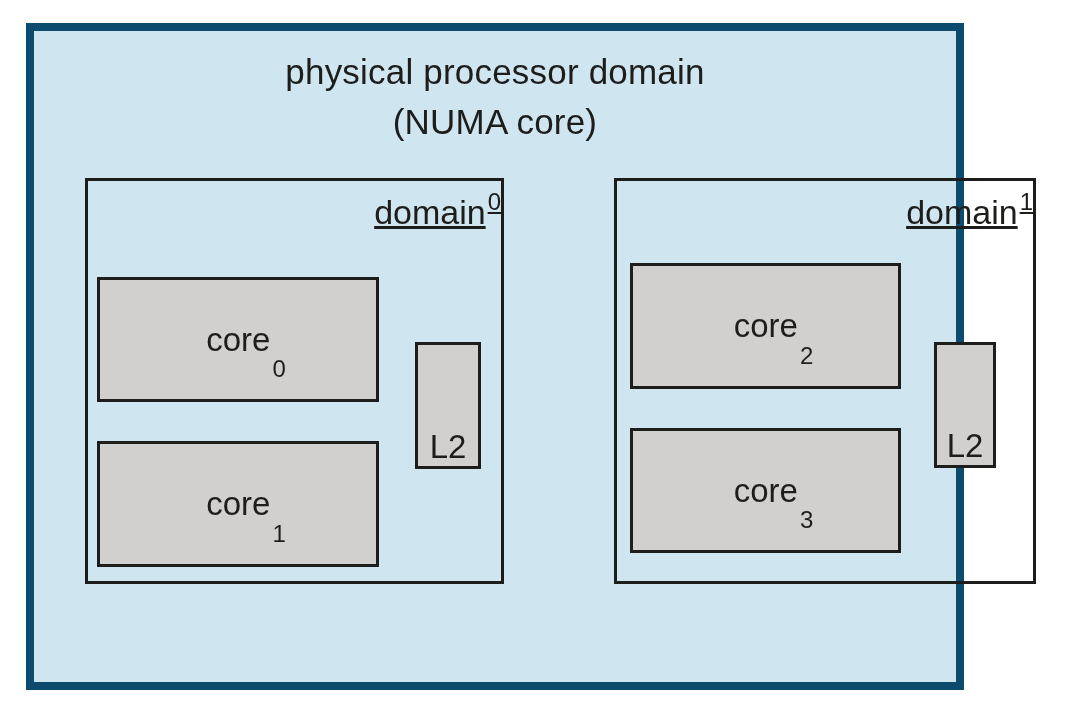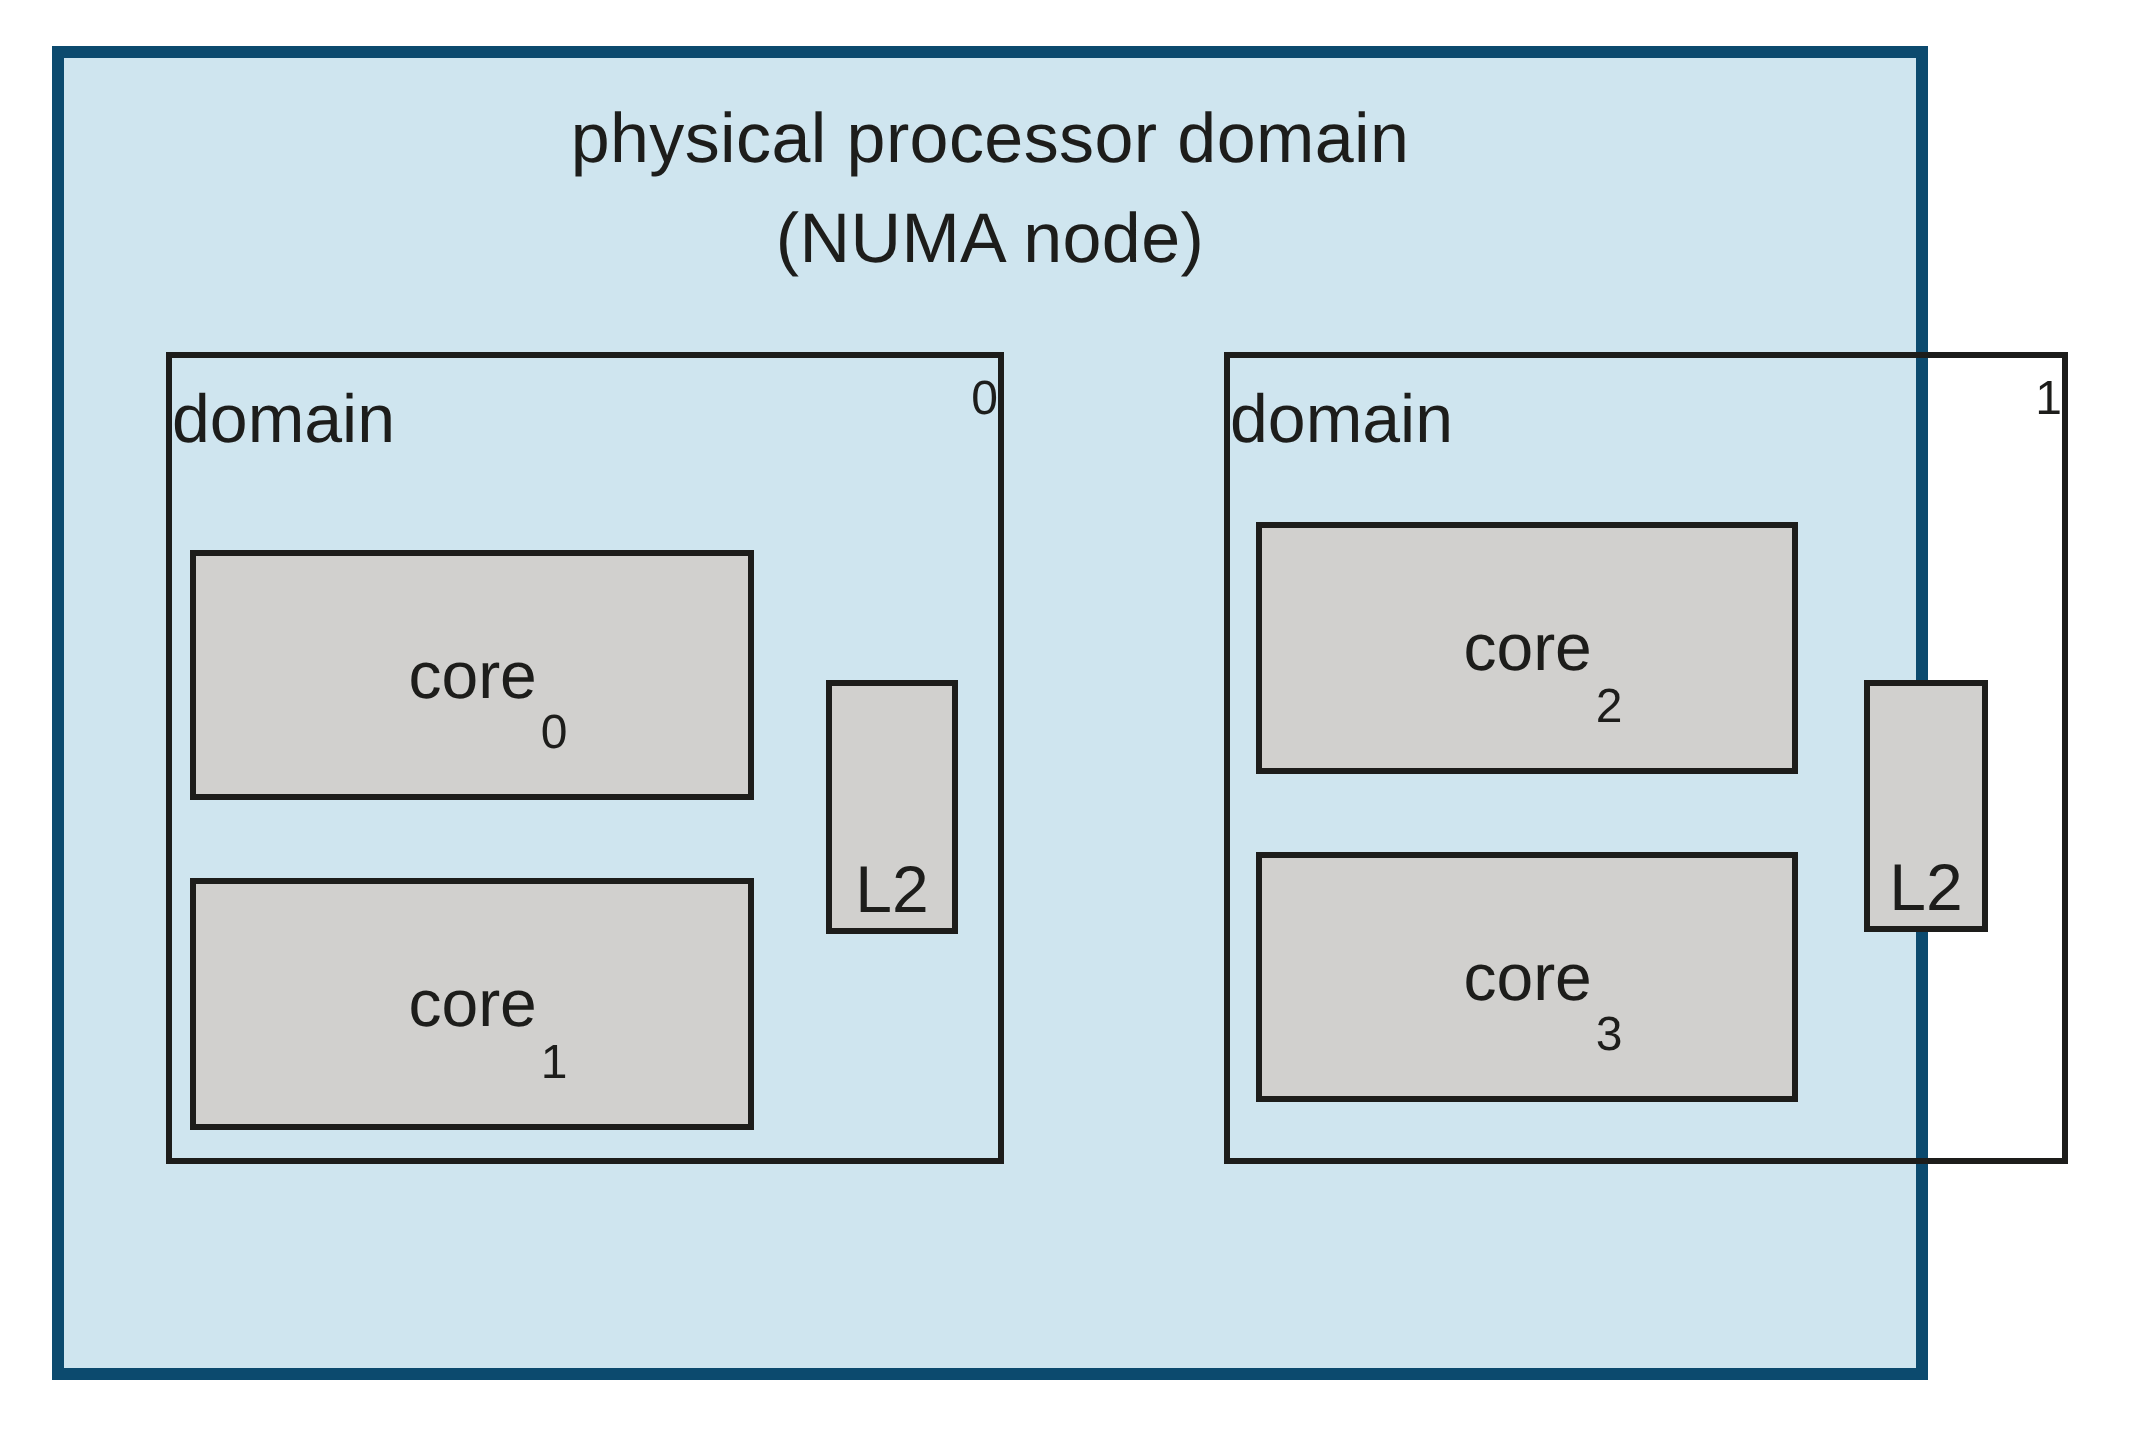--- a/index.html
+++ b/index.html
@@ -15,21 +15,21 @@
     background: #ffffff;
     overflow: hidden;
   }
   .outer-box {
     position: absolute;
     left: 26px;
     top: 23px;
     width: 938px;
     height: 667px;
     background: #cfe5ef;
-    border: 6px solid #0c4a6e;
+    border: 8px solid #0c4a6e;
   }
   .figure-title {
     position: absolute;
     left: 0;
     right: 0;
     top: 16px;
     text-align: center;
     font-size: 35px;
     line-height: 50px;
     letter-spacing: 0.2px;
@@ -79,31 +79,31 @@
     height: 83px;
   }
   .sub {
     font-size: 24px;
     align-self: flex-end;
     position: relative;
     top: -16px;
     margin-left: 2px;
   }
   .core-label, .cache-label { display: inline; }
-  .label-wrap { display: flex; align-items: center; justify-content: space-between; }
+  .label-wrap { display: flex; align-items: center; justify-content: flex-end; text-decoration: underline; }
 </style>
 </head>
 <body>
 
 <div class="figure">
   <div class="outer-box">
 
     <div class="figure-title">
       <div>physical processor domain</div>
-      <div>(NUMA node)</div>
+      <div>(NUMA core)</div>
     </div>
 
     <div class="domain-box left">
       <div class="domain-label label-wrap">
         <span>domain</span>
           <span class="sub">0</span>
       </div>
       <div class="block core-block core-0">
         <span class="core-label">core</span>
           <span class="sub">0</span>

